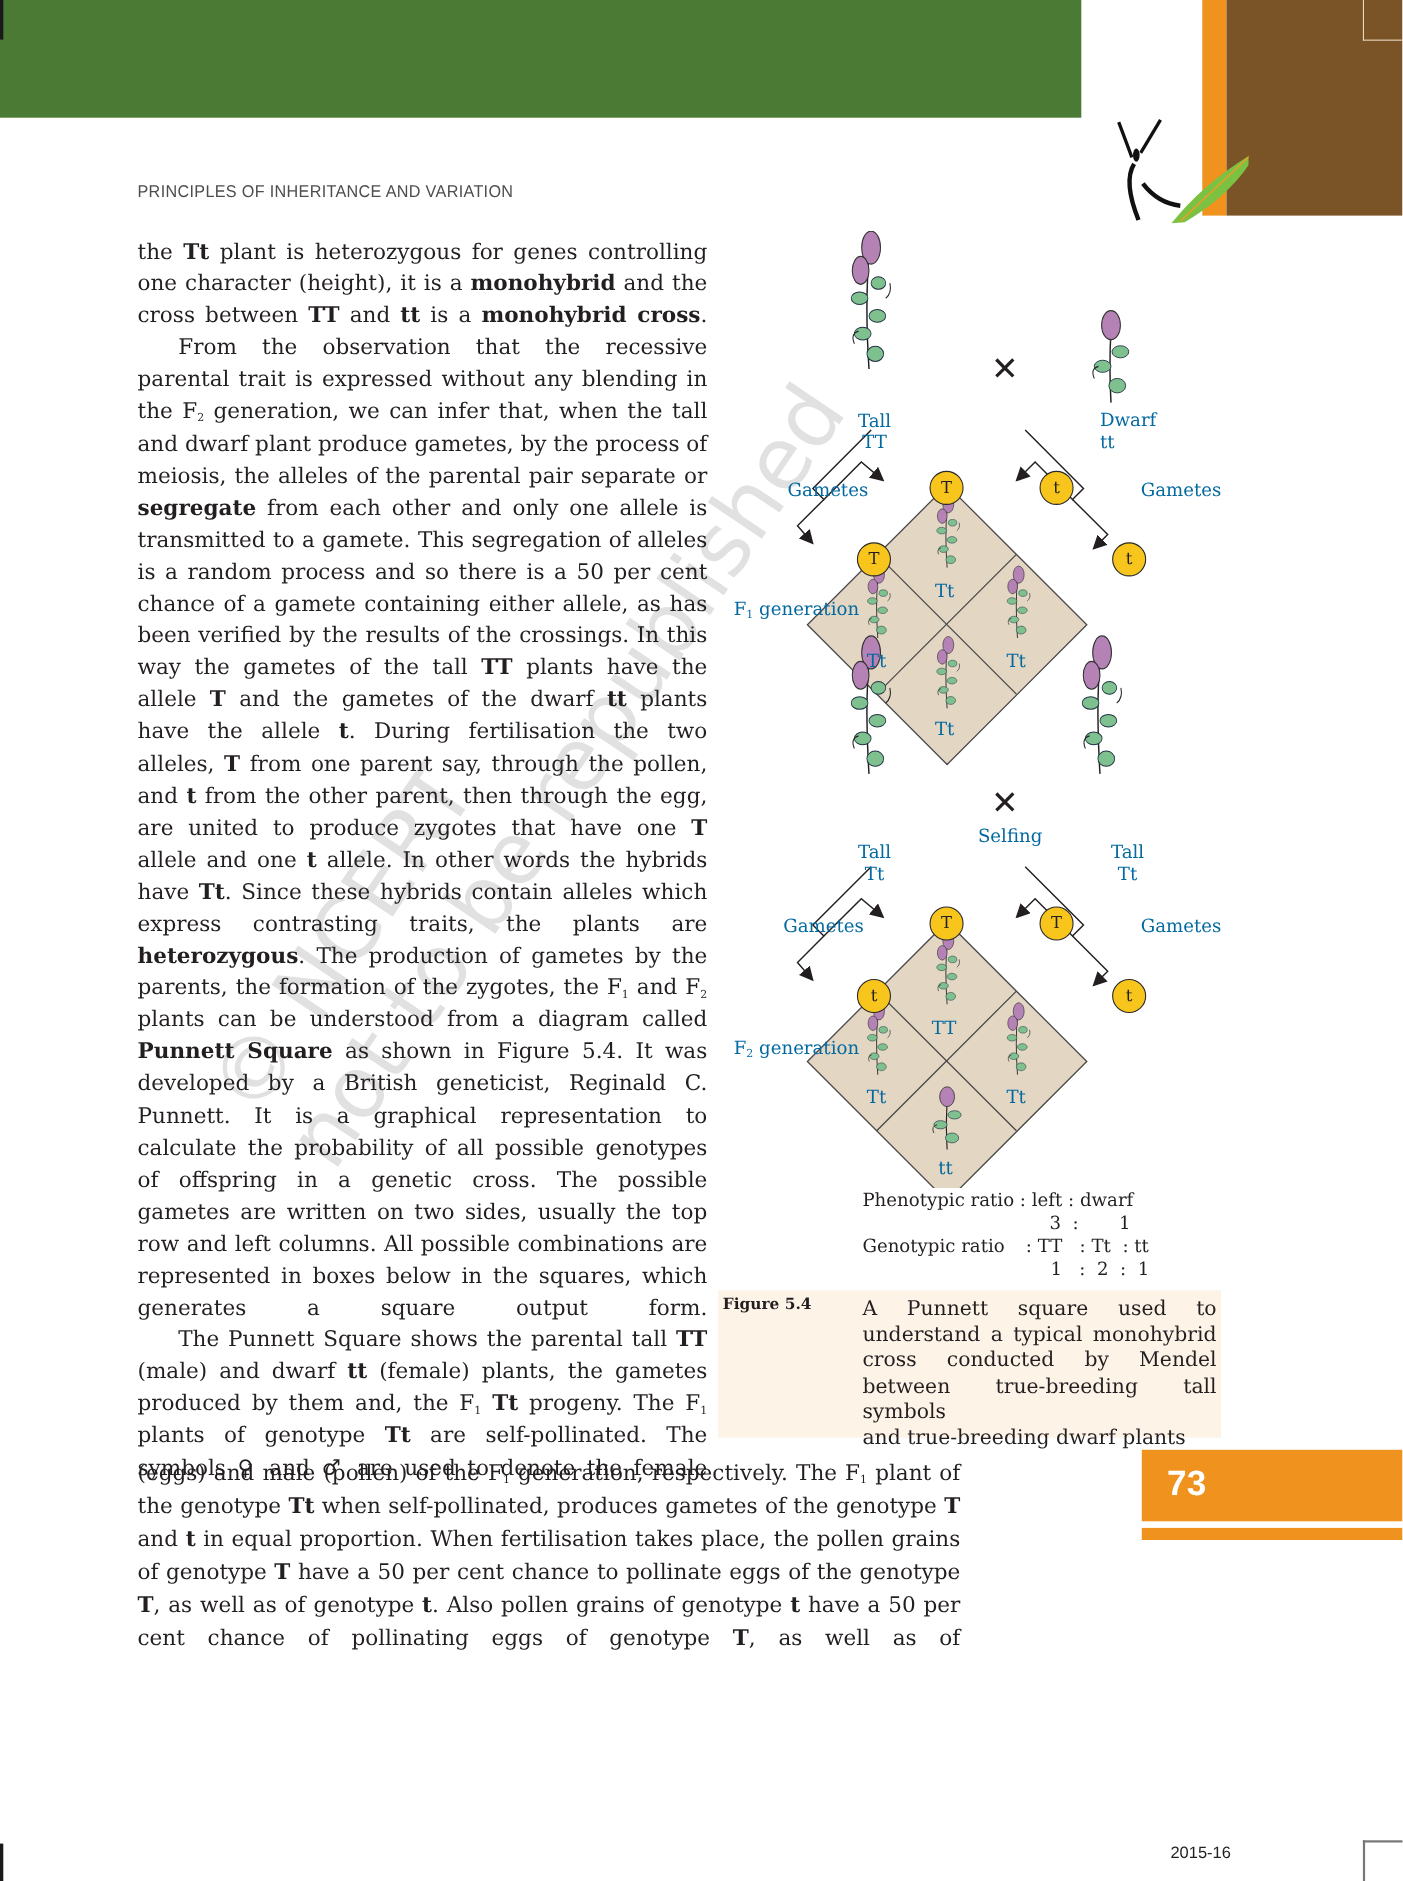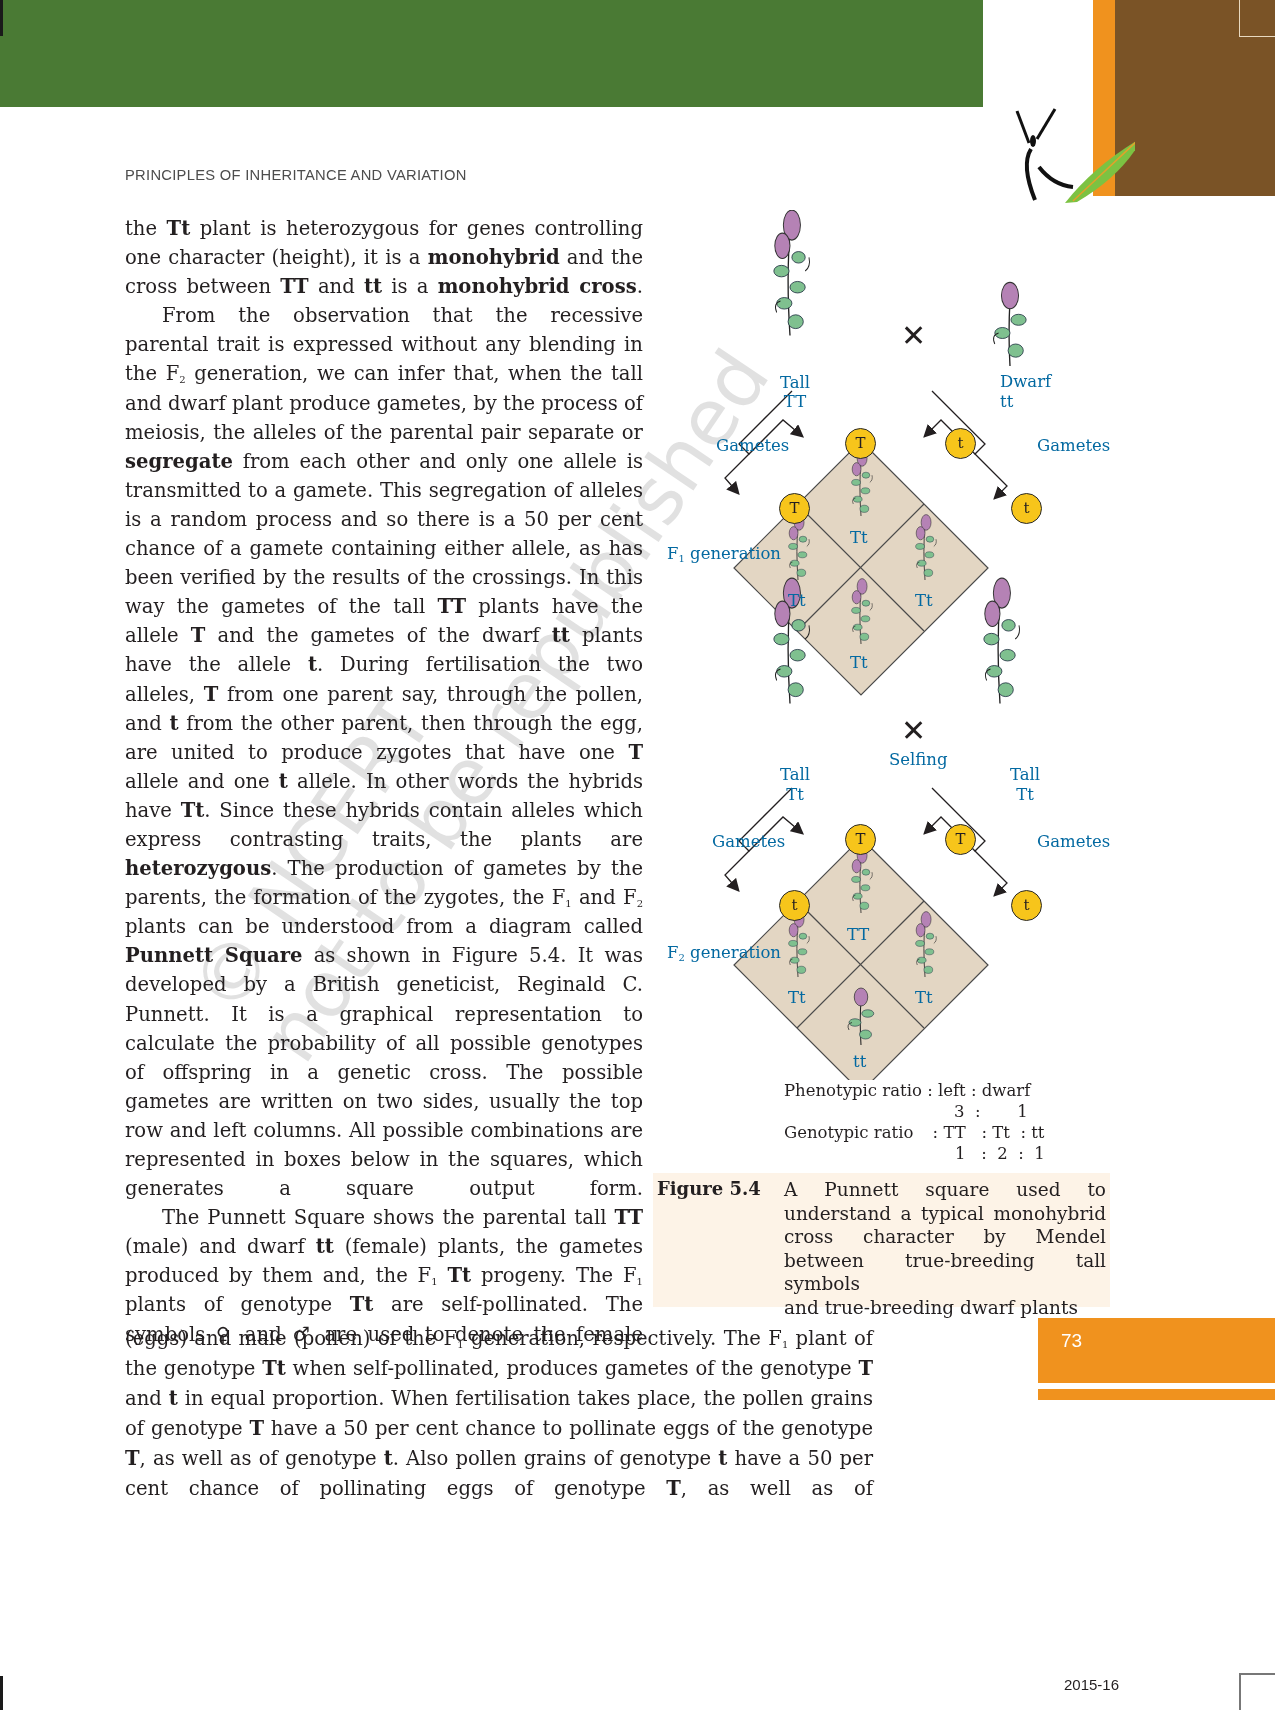--- a/index.html
+++ b/index.html
@@ -25,27 +25,27 @@
   .diagram { position:absolute; left:655px; top:210px; width:470px; height:870px; }
   .dlabel { position:absolute; font-size:16.5px; color:#0369a1; white-space:nowrap; }
   .gamete { position:absolute; width:29px; height:29px; border-radius:50%; background:#f7c51b; border:1.5px solid #2a2a2a;
             font-size:15px; line-height:29px; text-align:center; box-sizing:content-box; }
   .cross { position:absolute; font-family:"DejaVu Sans", sans-serif; font-size:30px; font-weight:bold; }
 
   .ratios { position:absolute; left:784px; top:1080px; font-size:16.5px; line-height:21px; }
   .ratios .row { position:relative; height:21px; white-space:nowrap; }
 
   .caption-box { position:absolute; left:653px; top:1173px; width:457px; height:134px; background:#fdf3e7; }
-  .caption-label { position:absolute; left:657px; top:1178px; font-size:18px; font-weight:bold; }
+  .caption-label { position:absolute; left:657px; top:1178px; font-size:14px; font-weight:bold; }
   .caption-text { position:absolute; left:784px; top:1178px; width:322px; font-size:18.5px; line-height:23.5px; }
   .caption-text p { margin:0; text-align:justify; text-align-last:justify; }
   .caption-text p.last { text-align-last:left; }
 
   .page-box { position:absolute; left:1038px; top:1318px; width:237px; height:65px; background:#f0921e; }
-  .page-num { position:absolute; left:1061px; top:1330px; font-family:"Liberation Sans", sans-serif; font-weight:normal; font-size:19px; color:#ffffff; }
+  .page-num { position:absolute; left:1061px; top:1330px; font-family:"Liberation Sans", sans-serif; font-weight:bold; font-size:32px; color:#ffffff; }
   .page-bar { position:absolute; left:1038px; top:1389px; width:237px; height:11px; background:#f0921e; }
 
   .year { position:absolute; left:1064px; top:1676px; font-family:"Liberation Sans", sans-serif; font-size:15px; color:#231f20; }
   .crop-bl { position:absolute; left:0; top:1676px; width:3px; height:34px; background:#1a1a1a; }
   .crop-br { position:absolute; left:1239px; top:1673px; width:36px; height:37px; border-left:2px solid #777; border-top:2px solid #777; }
 
   .watermark { position:absolute; left:175px; top:980px; font-family:"DejaVu Sans", sans-serif; font-size:78px; line-height:86px;
                color:rgba(120,120,120,0.22); transform:rotate(-56deg); transform-origin:left top; white-space:nowrap; pointer-events:none; }
 </style>
 </head>
@@ -216,21 +216,21 @@
     <span style="white-space:pre;margin-left:14px">: TT   : Tt  : tt</span>
   </div>
   <div class="row" style="padding-left:171px;white-space:pre">1   :  2  :  1</div>
 </div>
 
 <div class="caption-box"></div>
 <div class="caption-label">Figure 5.4</div>
 <div class="caption-text">
   <p style="white-space:pre">A  Punnett  square  used  to</p>
   <p>understand a typical monohybrid</p>
-  <p style="white-space:pre">cross  character  by  Mendel</p>
+  <p style="white-space:pre">cross  conducted  by  Mendel</p>
   <p>between true-breeding tall symbols</p>
   <p class="last">and true-breeding dwarf plants</p>
 </div>
 
 <div class="page-box"></div>
 <div class="page-num">73</div>
 <div class="page-bar"></div>
 
 <div class="year">2015-16</div>
 <div class="crop-bl"></div>

